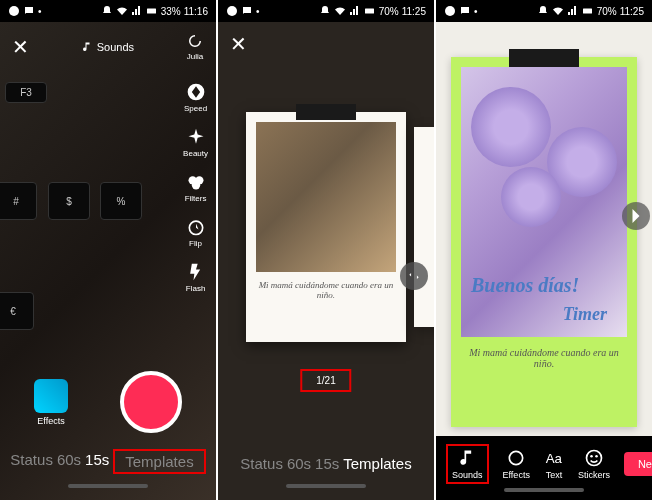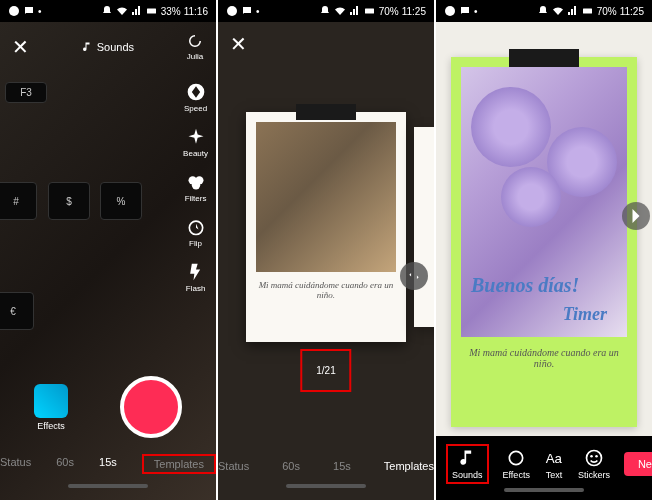--- a/index.html
+++ b/index.html
@@ -17,35 +17,35 @@
 .flip-icon{display:flex;flex-direction:column;align-items:center;font-size:8px;gap:2px}
 .side-tools{position:absolute;right:8px;top:60px;display:flex;flex-direction:column;gap:14px;color:#fff}
 .tool{display:flex;flex-direction:column;align-items:center;gap:2px;font-size:8px}
 .tool svg{width:20px;height:20px;fill:#fff}
 .bottom-controls{position:absolute;bottom:0;left:0;right:0;padding:8px 0}
 .action-row{display:flex;align-items:center;justify-content:space-around;padding:0 8px;margin-bottom:10px}
 .effects-btn,.upload-btn{display:flex;flex-direction:column;align-items:center;gap:3px;color:#fff;font-size:9px}
 .effects-thumb{width:34px;height:34px;background:linear-gradient(45deg,#00d4ff,#0099cc);border-radius:6px}
 .upload-thumb{width:34px;height:34px;background:#333;border:1px solid #666;border-radius:6px}
 .record-btn{width:62px;height:62px;border-radius:50%;background:#fe2c55;border:4px solid #fff}
-.tabs{display:flex;justify-content:space-between;gap:4px;color:#888;font-size:11px;padding:6px 0}
+.tabs{display:flex;justify-content:center;gap:4px;color:#888;font-size:15px;padding:6px 0}
 .tab{padding:2px 0}
 .tab.active{color:#fff}
 .highlight-red{border:2px solid #e60000;padding:2px 10px}
 .home-indicator{width:80px;height:4px;background:#555;border-radius:2px;margin:4px auto}
 .template-bg{position:absolute;inset:0;background:#2a2520}
 .template-title{color:#fff;text-align:center;font-size:15px;font-weight:600;margin-top:50px}
 .polaroid{position:absolute;top:90px;left:28px;width:160px;height:230px;background:#faf8f3;padding:10px 10px 40px;box-shadow:0 4px 12px rgba(0,0,0,.5)}
 .polaroid-tape{position:absolute;top:-8px;left:50%;transform:translateX(-50%);width:60px;height:16px;background:#1a1a1a}
 .polaroid-img{width:100%;height:150px;background:linear-gradient(135deg,#8b7355 0%,#6b5a45 40%,#c4a57b 100%)}
 .polaroid-caption{font-family:cursive;font-size:9px;color:#555;text-align:center;margin-top:8px;font-style:italic}
 .polaroid2{position:absolute;top:105px;right:-30px;width:50px;height:200px;background:#faf8f3;box-shadow:0 4px 12px rgba(0,0,0,.3)}
 .swap-btn{position:absolute;right:6px;top:240px;width:28px;height:28px;border-radius:50%;background:rgba(80,80,80,.8);display:flex;align-items:center;justify-content:center}
 .swap-btn svg{width:14px;height:14px;fill:#fff}
-.counter-box{position:absolute;bottom:108px;left:50%;transform:translateX(-50%);border:2px solid #e60000;padding:14px 14px;color:#fff;font-size:10px}
+.counter-box{position:absolute;bottom:108px;left:50%;transform:translateX(-50%);border:2px solid #e60000;padding:4px 14px;color:#fff;font-size:10px}
 .select-photos{position:absolute;bottom:62px;left:50%;transform:translateX(-50%);width:150px;height:34px;background:#fe2c55;color:#fff;border-radius:20px;display:flex;align-items:center;justify-content:center;font-size:12px;font-weight:500}
 .p3-bg{position:absolute;inset:0;background:#f0eee8}
 .p3-polaroid{position:absolute;top:35px;left:15px;width:186px;height:370px;background:#bef264;padding:10px 10px 50px;box-shadow:0 2px 8px rgba(0,0,0,.2)}
 .p3-tape{position:absolute;top:-8px;left:50%;transform:translateX(-50%);width:70px;height:18px;background:#1a1a1a}
 .p3-img{width:100%;height:270px;background:linear-gradient(135deg,#d4c5e8 0%,#b8a0d8 30%,#9b7fc4 60%,#e8dff0 100%);position:relative;overflow:hidden}
 .flower{position:absolute;width:80px;height:80px;border-radius:50%;background:radial-gradient(circle,#c4aee8 30%,#a088d0 70%)}
 .p3-text1{position:absolute;bottom:40px;left:10px;font-family:cursive;font-size:20px;color:#4a7bc4;font-weight:bold;font-style:italic}
 .p3-text2{position:absolute;bottom:12px;right:20px;font-family:cursive;font-size:18px;color:#4a7bc4;font-weight:bold;font-style:italic}
 .p3-caption{font-family:cursive;font-size:10px;color:#555;text-align:center;margin-top:10px;font-style:italic}
 .tiktok-label{position:absolute;top:42px;left:25px;font-family:cursive;font-size:14px;color:#888;font-style:italic}

